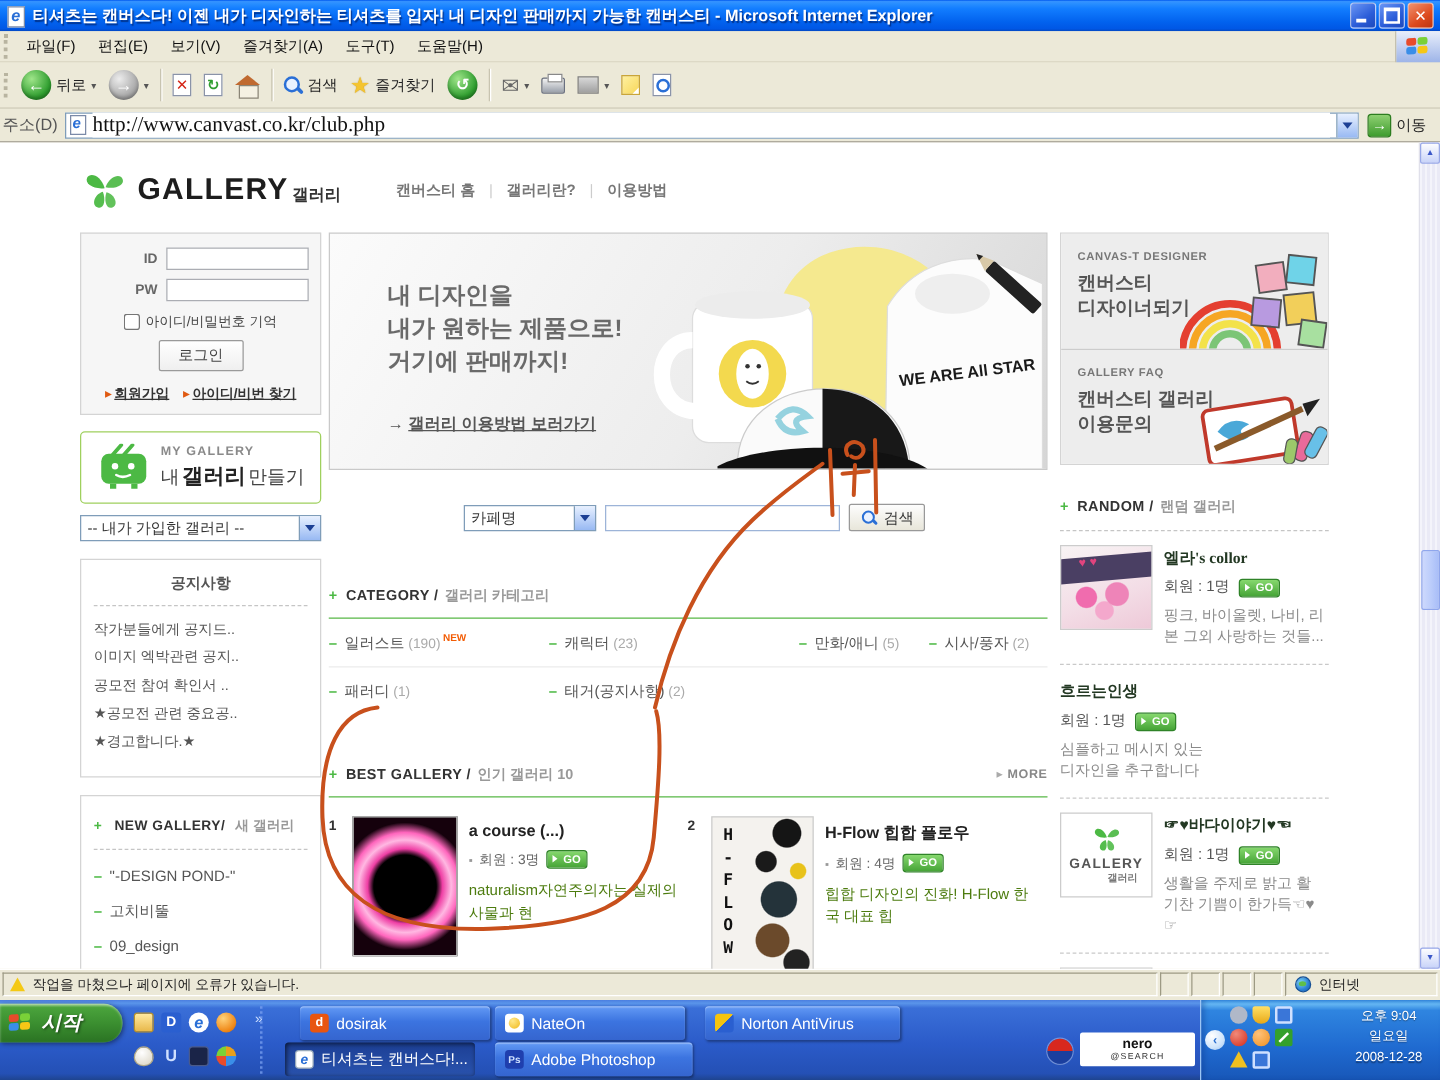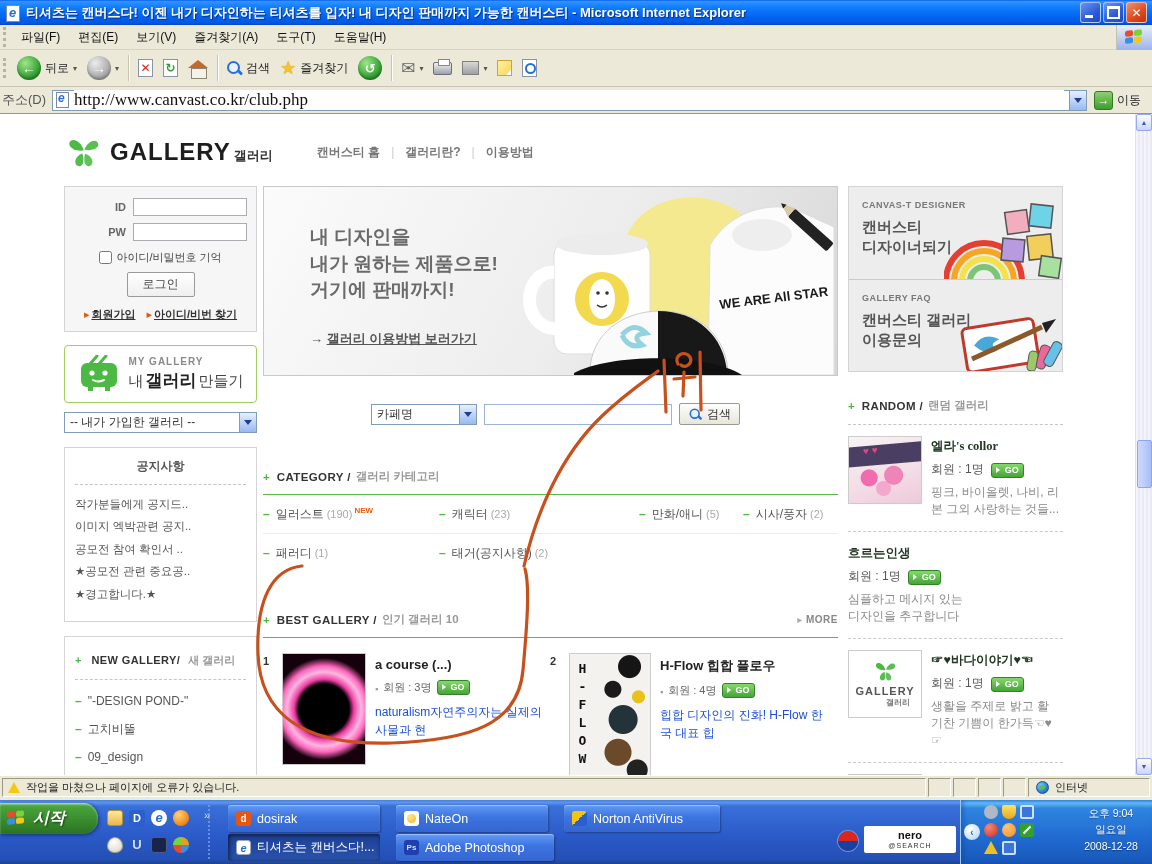--- a/index.html
+++ b/index.html
@@ -176,21 +176,21 @@
  radial-gradient(circle at 42% 28%,#1a1a1a 8px,transparent 9px),
  radial-gradient(circle at 82% 34%,#e8c21a 6px,transparent 7px),
  radial-gradient(circle at 58% 52%,#24333a 14px,transparent 15px),
  radial-gradient(circle at 50% 78%,#6b4a2b 13px,transparent 14px),
  radial-gradient(circle at 80% 92%,#222 10px,transparent 11px);}
 .binfo .btitle{font-size:13px;font-weight:bold;color:#222;padding-top:4px;}
 .bmeta{display:flex;align-items:center;gap:5px;margin-top:8px;font-size:11px;color:#666;}
 .sqdot::before{content:"▪";color:#999;font-size:9px;}
 .go-badge{display:inline-flex;align-items:center;background:linear-gradient(#86d86e,#46a437);border:1px solid #2f8328;border-radius:3px;color:#fff;font-size:9px;font-weight:bold;padding:1px 4px 2px;gap:2px;}
 .go-tri{width:0;height:0;border:3px solid transparent;border-left:4px solid #fff;}
-.bdesc{margin-top:8px;font-size:12px;color:#1d4ed8;line-height:1.5;width:170px;}
+.bdesc{margin-top:8px;font-size:12px;color:#4d7c0f;line-height:1.5;width:170px;}
 
 
 .promo{height:92px;background:#ededed;position:relative;padding:13px 0 0 13px;overflow:hidden;}
 .promo + .promo{border-top:1px solid #ccc;}
 .p-tag{font-size:9px;font-weight:bold;color:#777;letter-spacing:.5px;}
 .p-line{font-size:15px;font-weight:bold;color:#555;line-height:1.32;position:relative;z-index:2;}
 .p-line.first{margin-top:7px;}
 .p-art{position:absolute;right:0;bottom:-2px;}
 
 .random{margin-top:26px;}
@@ -768,21 +768,21 @@
       <span class="qi ie"></span>
       <span class="qi ball"></span>
       <span class="qi egg"></span>
       <span class="qi ulet"></span>
       <span class="qi sky"></span>
       <span class="qi wmp"></span>
     </div>
     <span class="qchev"></span>
     <span class="tbsep" style="left:208px"></span>
 
-    <div class="twin" style="left:228px;top:5px;width:152px">
+    <div class="twin" style="left:240px;top:5px;width:152px">
       <span class="wi dosirak"></span>
       <span>dosirak</span>
     </div>
     <div class="twin" style="left:396px;top:5px;width:152px">
       <span class="wi nateon"></span>
       <span>NateOn</span>
     </div>
     <div class="twin" style="left:564px;top:5px;width:156px">
       <span class="wi norton"></span>
       <span>Norton AntiVirus</span>

